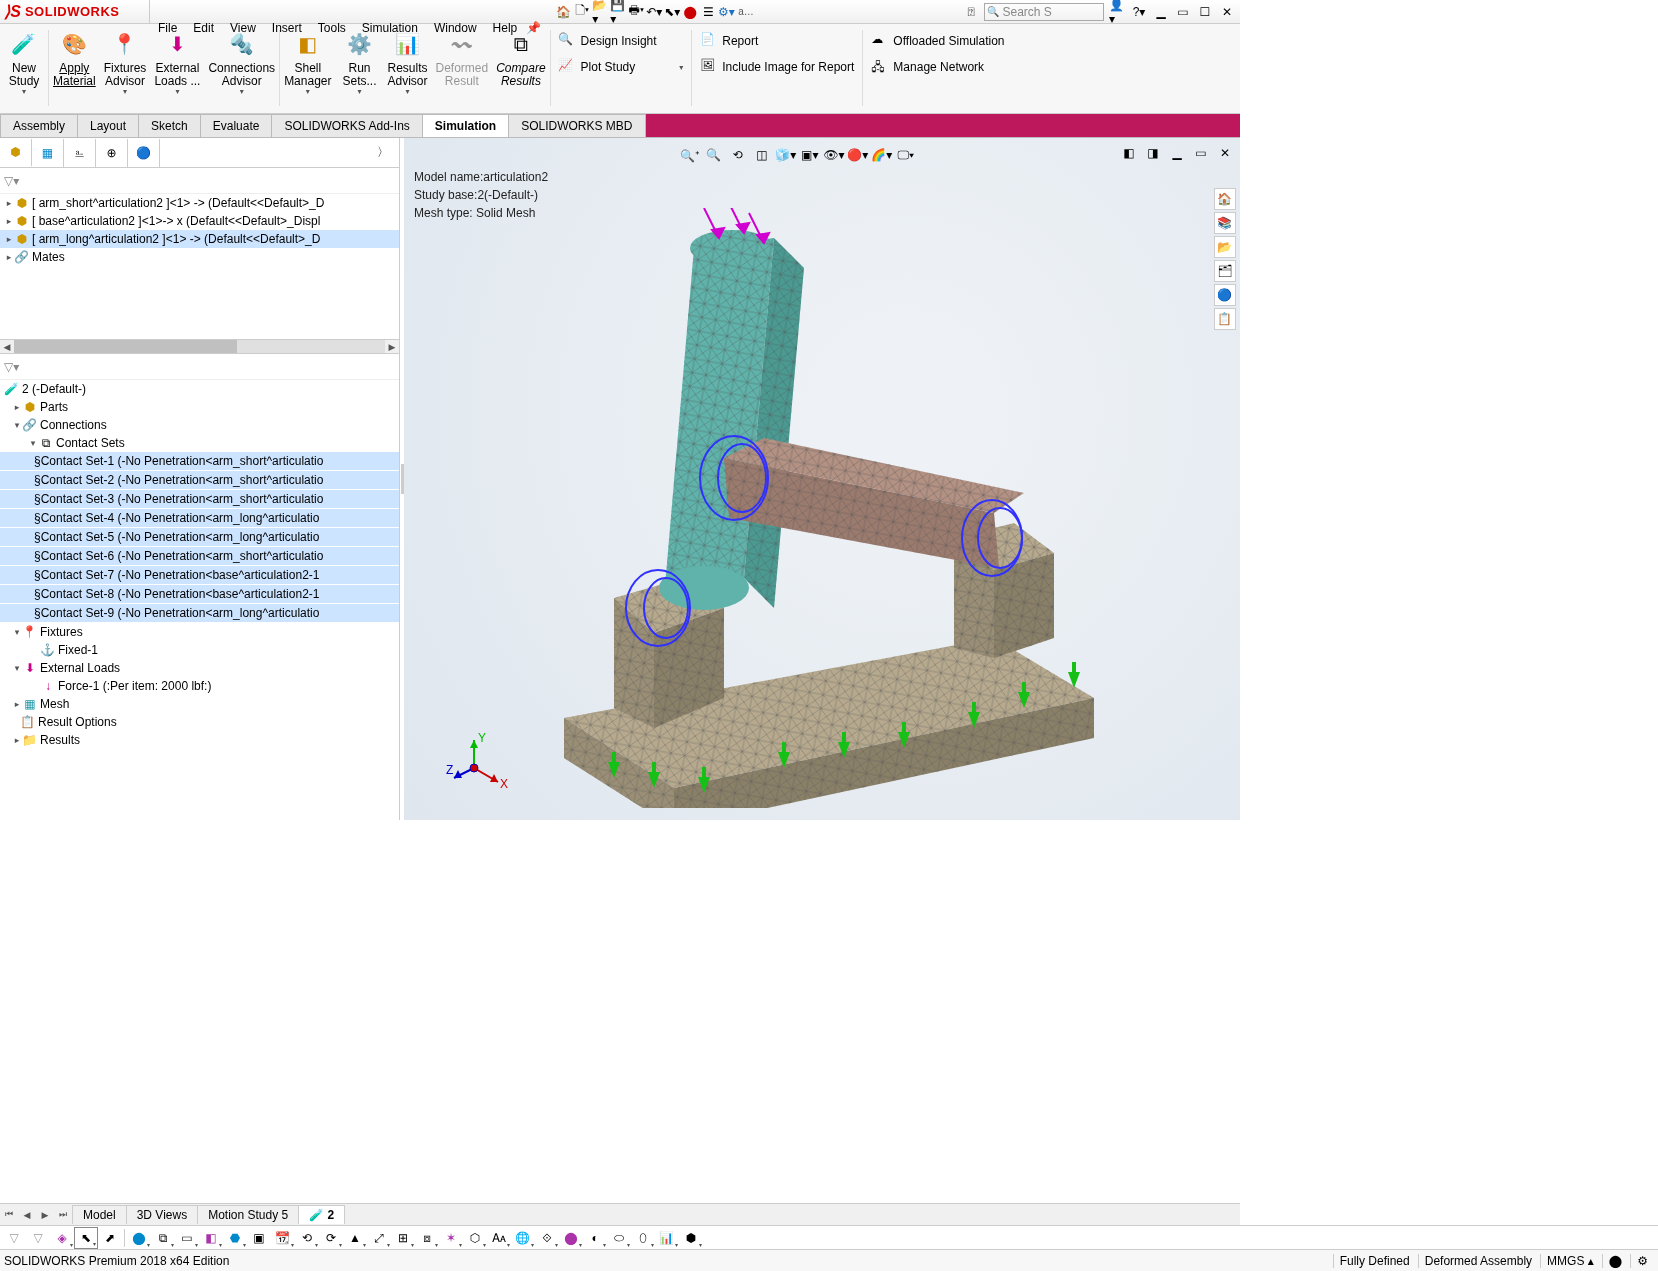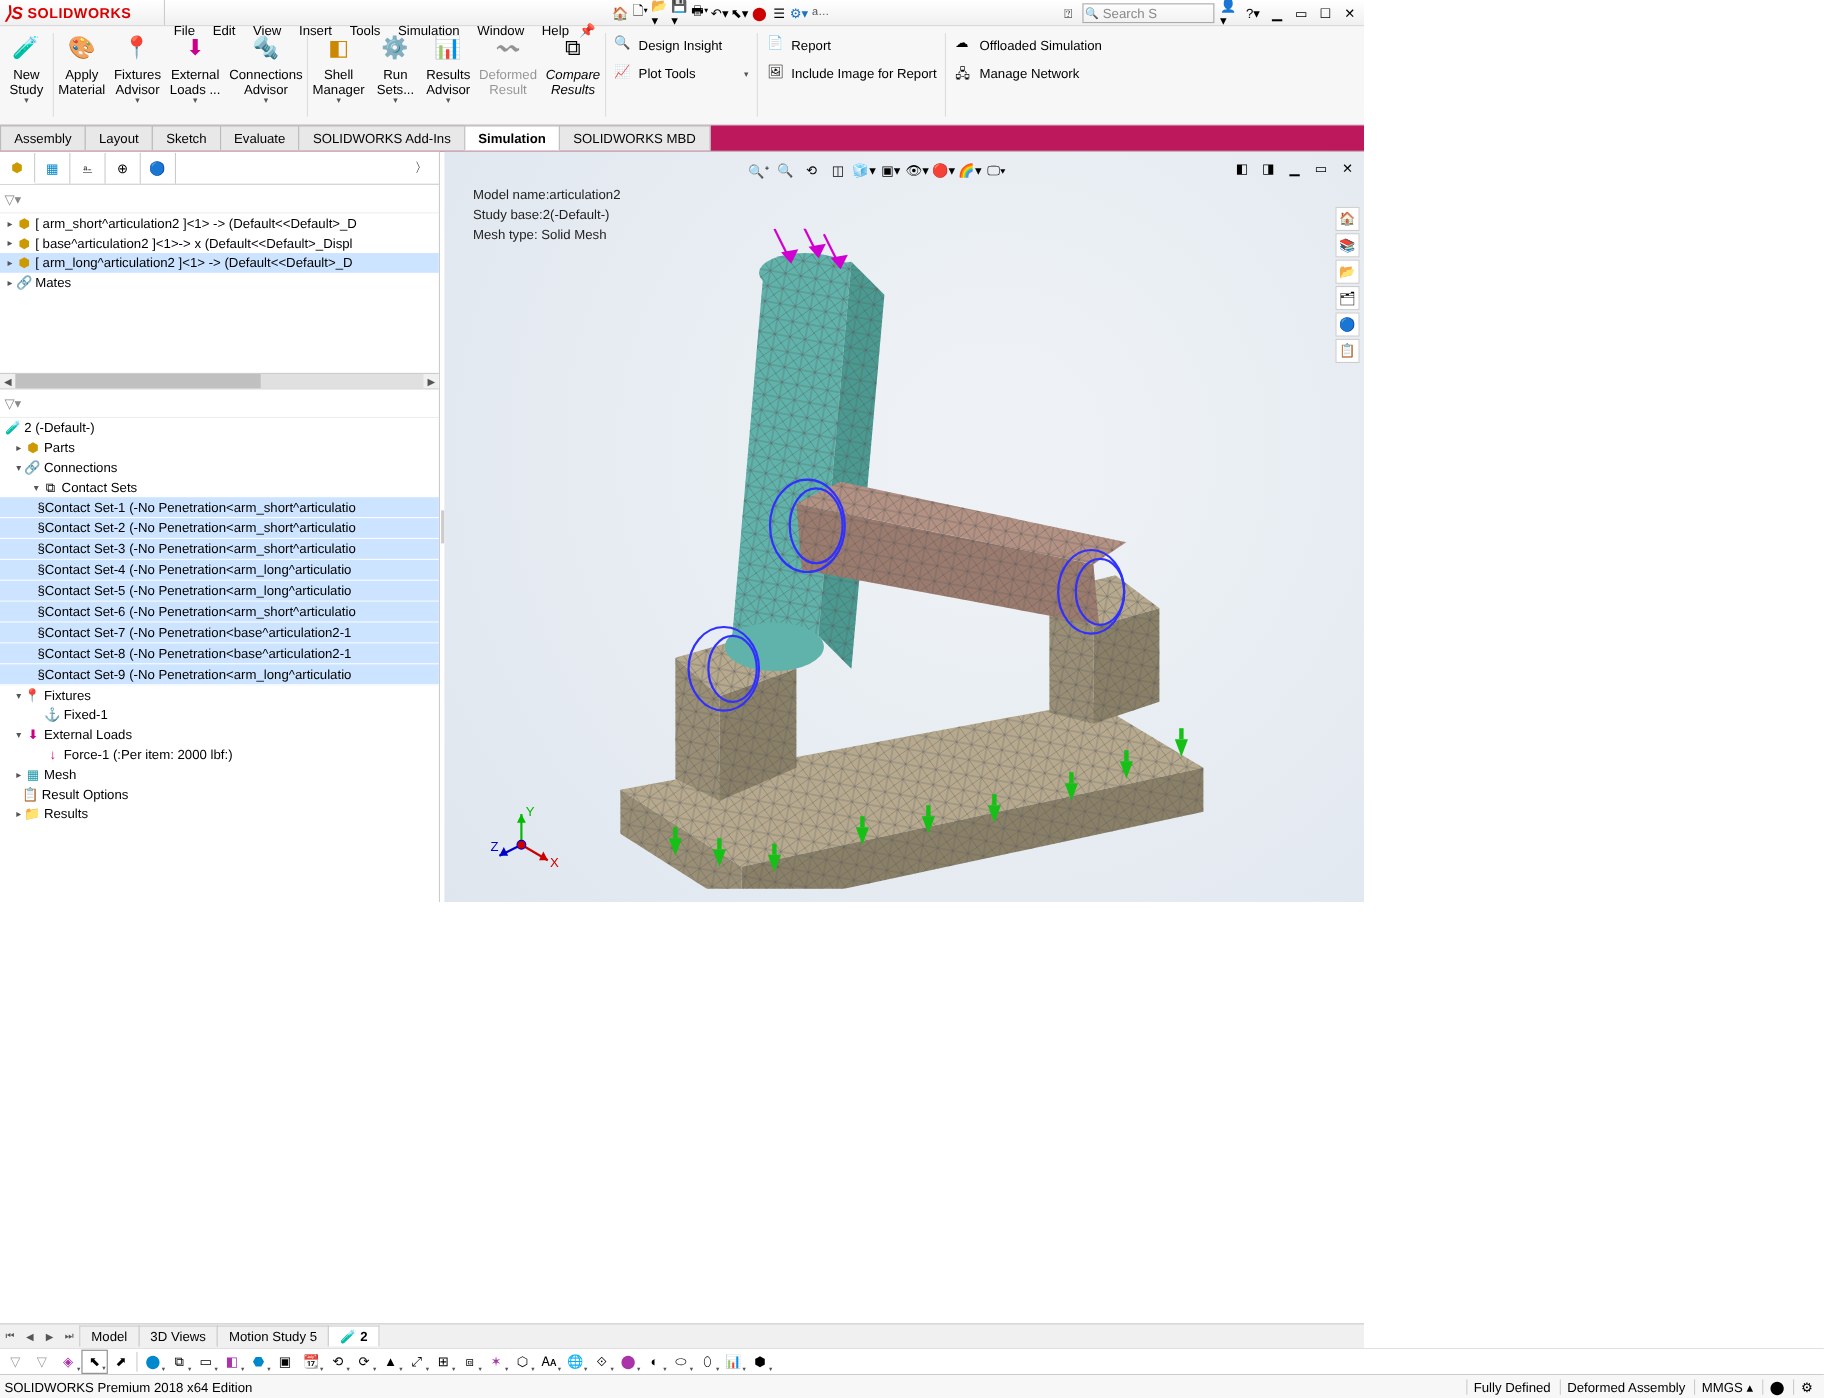--- a/index.html
+++ b/index.html
@@ -39,21 +39,21 @@
 .hscroll .track { flex:1; background:#e0e0e0; height:14px; position:relative;}
 .hscroll .thumb { position:absolute; left:0; width:60%; top:0; bottom:0; background:#c0c0c0;}
 .filter-row { display:flex; align-items:center; padding:2px 4px; border-bottom:1px solid #eee; height:26px;}
 .tree-lower { flex:1; overflow:hidden; }
 .contact-row { background:#cce4ff; border-bottom:1px solid #fff; padding:2px 2px 2px 34px; display:flex; align-items:center; }
 .splitter { width:4px; background:transparent; display:flex; align-items:center; justify-content:center; }
 .splitter .grip { height:30px; width:3px; background:#ccc; }
 .viewport { flex:1; position:relative; background: radial-gradient(circle at 60% 40%, #eef2f6 10%, #dfe6ee 100%); overflow:hidden;}
 .view-toolbar { position:absolute; top:4px; left:50%; transform:translateX(-60%); display:flex; gap:2px; background:rgba(255,255,255,0.0); padding:2px; }
 .vtb-icon { width:22px; height:22px; display:flex; align-items:center; justify-content:center; cursor:default; }
-.info-text { position:absolute; top:30px; left:10px; font-size:11px; color:#222; background:transparent; line-height:1.5;margin-left:16px; }
+.info-text { position:absolute; top:30px; left:10px; font-size:11px; color:#222; background:transparent; line-height:1.5; }
 .model-svg { position:absolute; top:70px; left:40px; }
 .vp-side-icons { position:absolute; top:50px; right:4px; display:flex; flex-direction:column; gap:2px; }
 .vp-side-icons .vtb-icon { width:22px; height:22px; border:1px solid #ccc; background:#fff; }
 .vp-corner { position:absolute; top:4px; right:4px; display:flex; gap:2px; }
 .bottom-tabs { position:absolute; bottom:0; left:0; right:0; height:22px; background:#f0f0f0; border-top:1px solid #ccc; display:flex; align-items:center; }
 .bt-ctrl { width:18px; text-align:center; font-size:9px; color:#555;}
 .bt-tab { padding:2px 10px; border:1px solid #ccc; border-bottom:none; margin-right:-1px; background:#f0f0f0;}
 .bt-tab.active { background:#fff; font-weight:bold;}
 .statusbar { position:fixed; bottom:0; left:0; right:0; height:22px; background:#f7f7f7; border-top:1px solid #ccc; display:flex; align-items:center; padding:0 4px; font-size:11px;}
 .statusbar .sp { margin-left:auto; display:flex; gap:2px; align-items:center;}
@@ -109,21 +109,21 @@
 <div class="ribbon">
   <div class="rib-btn">
     <div class="rib-icon">🧪</div>
     <div style="white-space:pre-line;">New
 Study</div>
     <div style="font-size:8px;color:#555;">▾</div>
   </div>
   <div class="rib-sep"></div>
   <div class="rib-btn">
     <div class="rib-icon">🎨</div>
-    <div style="white-space:pre-line;">Apply
+    <div style="white-space:pre-line;text-decoration:underline;">Apply
 Material</div>
   </div>
   <div class="rib-btn">
     <div class="rib-icon" style="color:#2a7;">📍</div>
     <div style="white-space:pre-line;">Fixtures
 Advisor</div>
     <div style="font-size:8px;color:#555;">▾</div>
   </div>
   <div class="rib-btn">
     <div class="rib-icon" style="color:#c08;">⬇</div>
@@ -167,21 +167,21 @@
 Results</div>
   </div>
   <div class="rib-sep"></div>
   <div class="rib-small-col">
     <div class="rib-small">
         <span class="rib-small-icon">🔍</span>
         <span>Design Insight</span>
       </div>
     <div class="rib-small">
         <span class="rib-small-icon">📈</span>
-        <span>Plot Tools</span>
+        <span>Plot Study</span>
         <span style="font-size:8px;color:#555;margin-left:40px;">▾</span>
       </div>
   </div>
   <div class="rib-sep"></div>
   <div class="rib-small-col">
     <div class="rib-small">
         <span class="rib-small-icon">📄</span>
         <span>Report</span>
       </div>
     <div class="rib-small">

